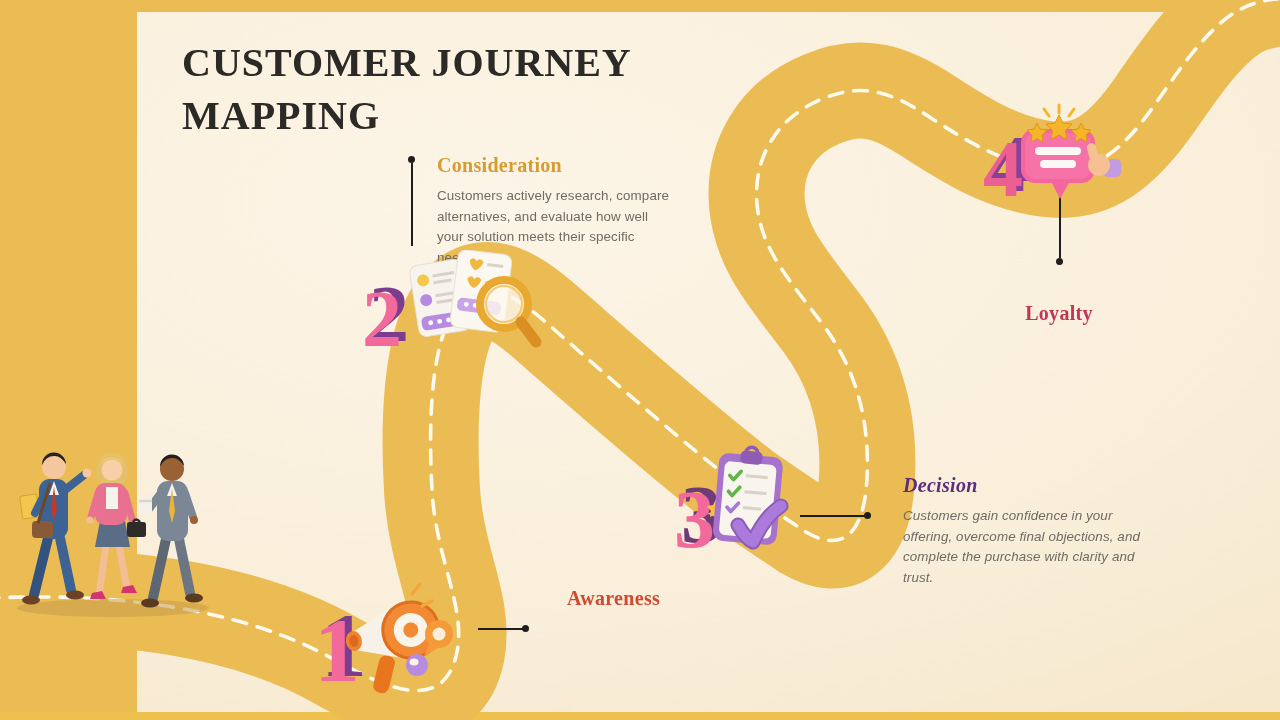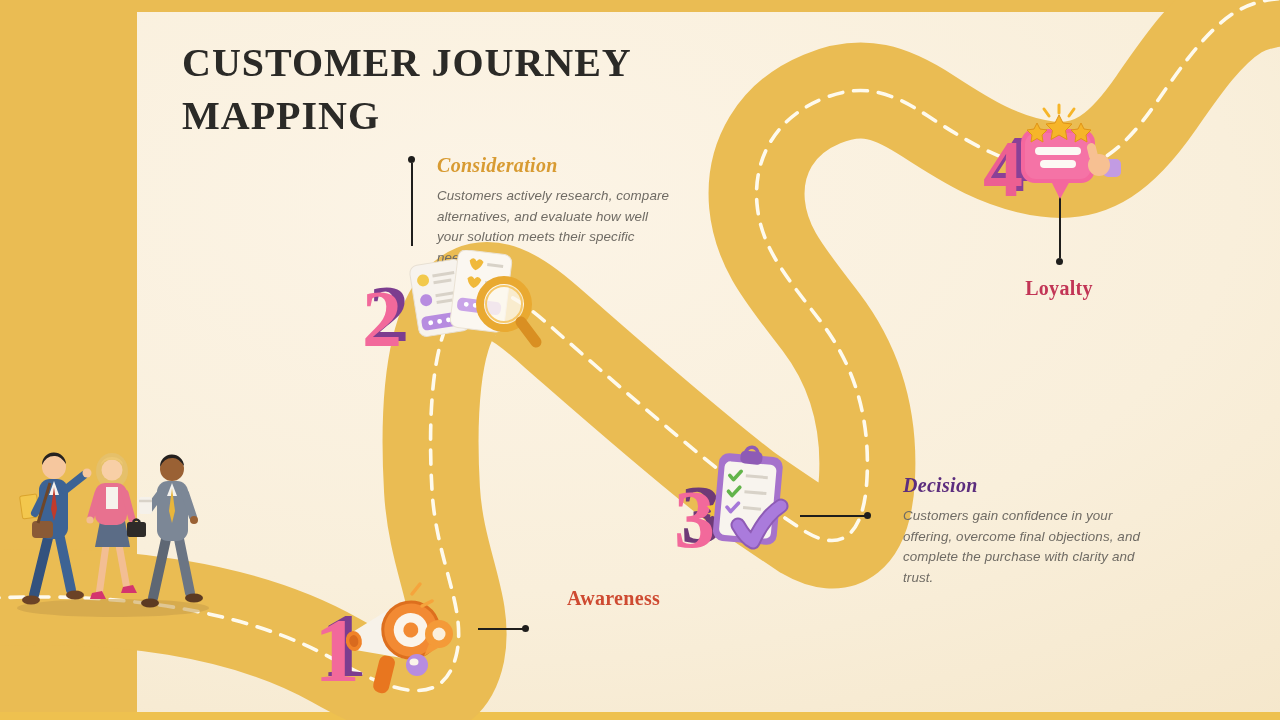--- a/index.html
+++ b/index.html
@@ -17,28 +17,28 @@
     font-size:40px;line-height:53px;letter-spacing:1px;color:#2B2A27;
   }
   
   .stage-name{
     font-family:"Liberation Serif", serif;font-weight:bold;
     font-size:20px;letter-spacing:.3px;margin:0 0 9px 0;
   }
   .stage-desc{
     font-size:13.4px;line-height:20.5px;color:#6F6B64;letter-spacing:.1px;margin:0;
   }
-  .blk-consideration{left:437px;top:154px;width:238px;font-style:italic;}
+  .blk-consideration{left:437px;top:154px;width:238px;}
   .blk-consideration .stage-name{color:#D89B32;}
   .blk-awareness{left:548px;top:587px;width:292px;}
   .blk-awareness .stage-name{color:#CE4A31;margin-left:19px;}
   .blk-decision{left:903px;top:474px;width:254px;font-style:italic;}
   .blk-decision .stage-name{color:#5C2D7E;}
   .blk-loyalty{left:908px;top:277px;width:302px;text-align:center;}
-  .blk-loyalty .stage-name{color:#C23556;}
+  .blk-loyalty .stage-name{color:#C23556;margin-top:25px;}
   
   .cline{background:#1F1E1C;}
   .cdot{width:7px;height:7px;border-radius:50%;background:#1F1E1C;}
 </style>
 </head>
 <body>
 
 <div class="stage">
 
   <svg class="abs" style="left:0;top:0;" width="1280" height="720" viewBox="0 0 1280 720">

